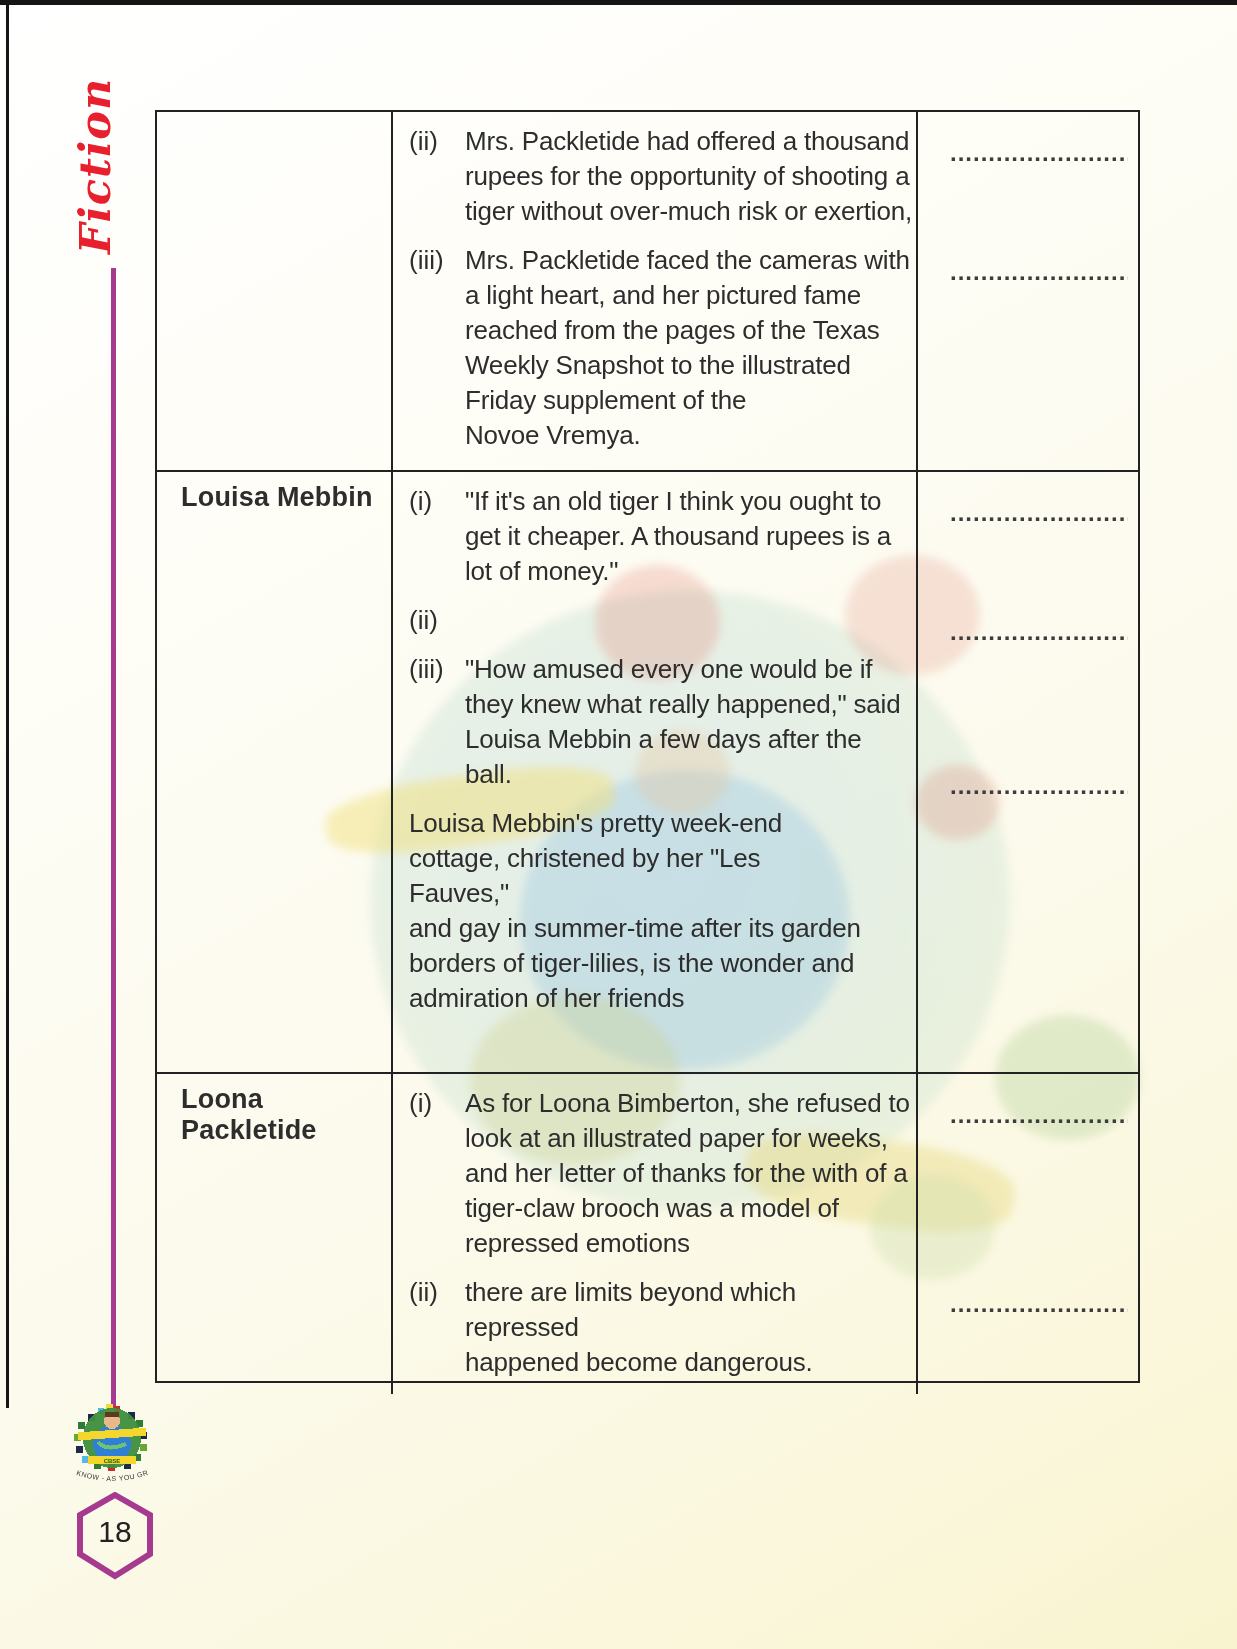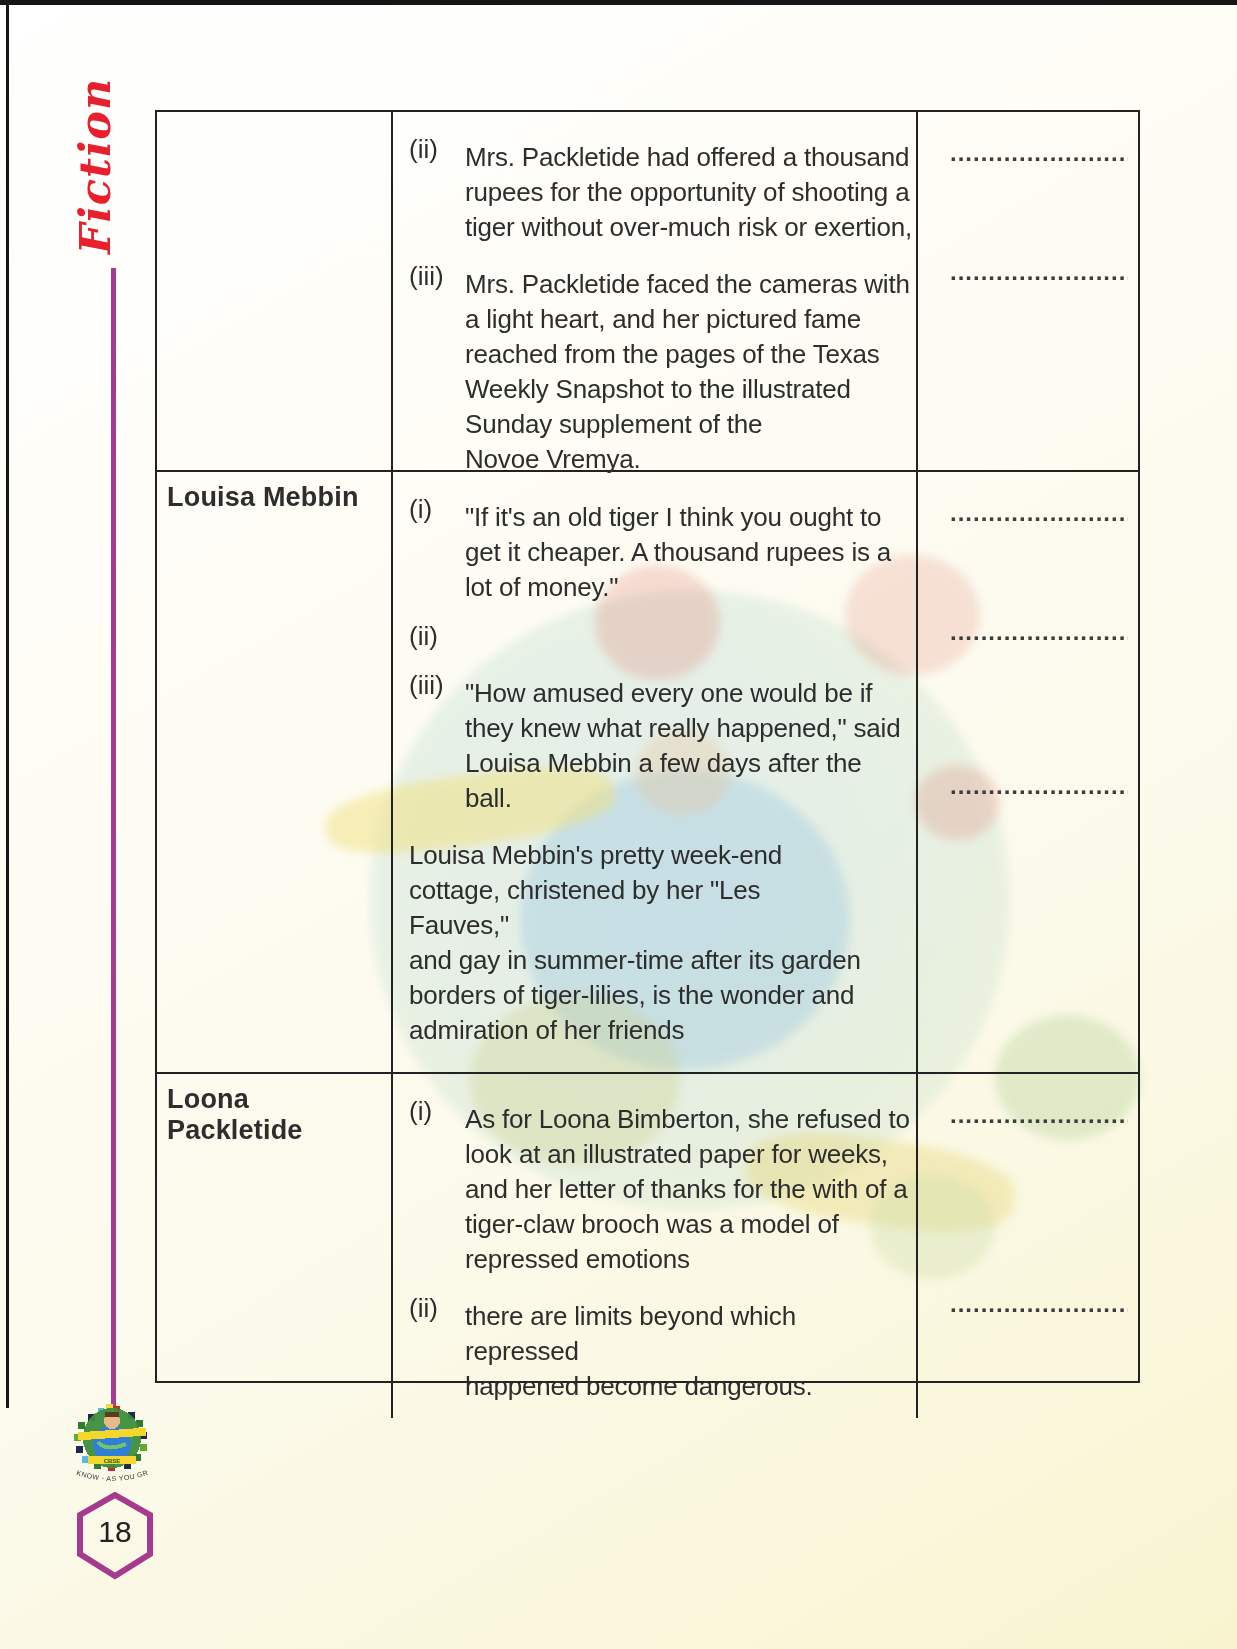--- a/index.html
+++ b/index.html
@@ -37,25 +37,25 @@
 
   
   .tbl{
     position:absolute;left:155px;top:110px;width:985px;height:1273px;z-index:2;
     display:grid;grid-template-columns:236px 525px 1fr;grid-template-rows:360px 602px 1fr;
     border:2px solid #222;box-sizing:border-box;color:#2d2d2d;
   }
   .cell{box-sizing:border-box;background:transparent;}
   .b-r{border-right:2px solid #222;}
   .b-b{border-bottom:2px solid #222;}
-  .ncell{padding:10px 2px 0 10px;font-weight:bold;font-size:27px;letter-spacing:.2px;}
-  .qcell{padding:20px 4px 0 16px;}
+  .ncell{padding:10px 2px 0 24px;font-weight:bold;font-size:27px;letter-spacing:.2px;}
+  .qcell{padding:12px 4px 0 16px;}
   .item{display:flex;margin-bottom:14px;}
   .marker{width:56px;flex:none;font-size:26px;line-height:35px;}
-  .qtext{white-space:pre-line;font-size:26px;line-height:35px;width:452px;letter-spacing:-0.2px;margin-top:8px;}
+  .qtext{white-space:pre-line;font-size:26px;line-height:35px;width:452px;letter-spacing:-0.2px;}
   .dcell{padding-top:12px;}
   .dslot{box-sizing:border-box;padding-top:22px;}
   .h119{height:119px}.h210{height:210px}.h154{height:154px}.h189{height:189px}.h70{height:70px}
   .dots{
     margin-left:32px;width:178px;overflow:hidden;white-space:nowrap;
     font-size:24px;line-height:14px;height:16px;letter-spacing:1px;color:#3c3c3c;font-weight:bold;
   }
 
   
   .pixlogo{position:absolute;left:72px;top:1404px;z-index:4;overflow:visible;}
@@ -95,21 +95,21 @@
         <span class="qtext">Mrs. Packletide had offered a thousand
 rupees for the opportunity of shooting a
 tiger without over-much risk or exertion,</span>
       </div>
       <div class="item">
         <span class="marker">(iii)</span>
         <span class="qtext">Mrs. Packletide faced the cameras with
 a light heart, and her pictured fame
 reached from the pages of the Texas
 Weekly Snapshot to the illustrated
-Sunday supplement of the
+Friday supplement of the
 Novoe Vremya.</span>
       </div>
     </div>
     <div class="cell dcell b-b">
       <div class="dslot h119">
         <div class="dots">....................................</div>
       </div>
       <div class="dslot h210">
         <div class="dots">....................................</div>
       </div>

